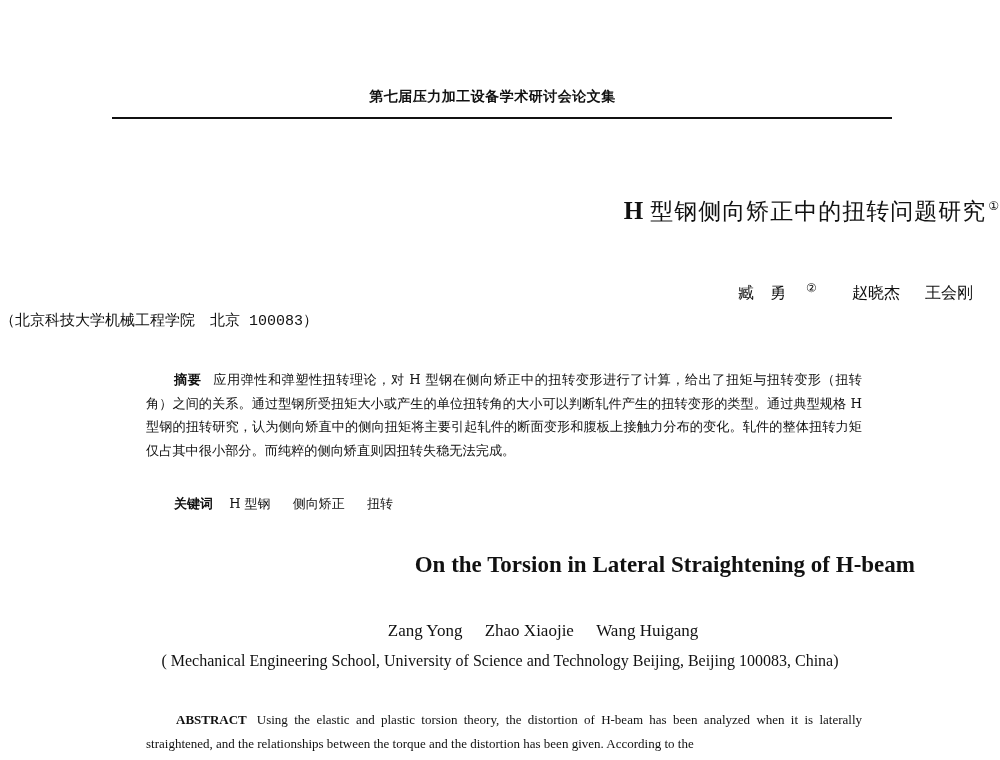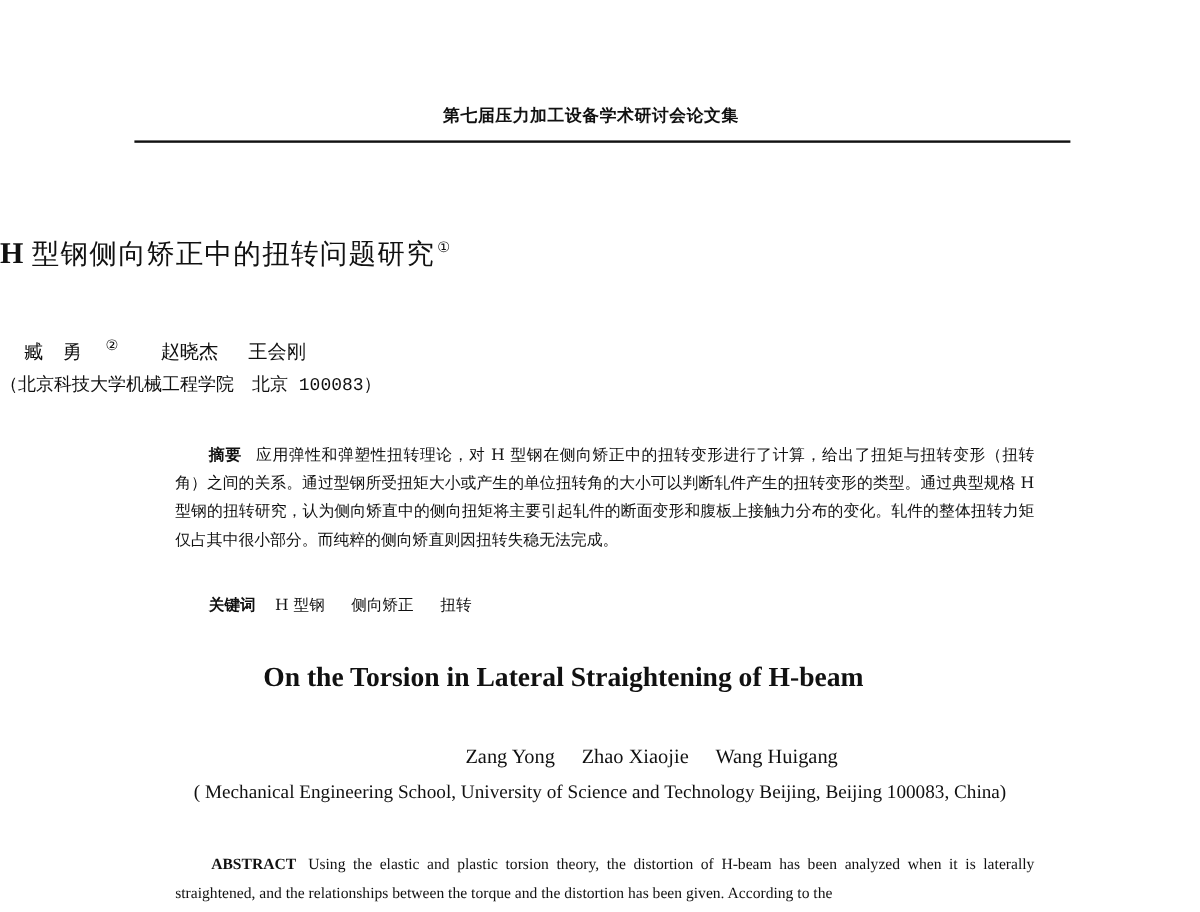--- a/index.html
+++ b/index.html
@@ -26,31 +26,31 @@
       letter-spacing: 0.5px;
     }
     .header-rule {
       left: 112px; width: 780px; top: 117px;
       height: 0;
       border-top: 2px solid #111;
     }
 
     .cn-title {
       left: 0; width: 1000px; top: 196px;
-      text-align: left;
+      text-align: right;
       font-family: "DejaVu Sans", sans-serif;
       font-size: 23px;
       letter-spacing: 1px;
     }
     .cn-title .h { font-family: "Liberation Serif", serif; font-weight: bold; font-size: 25px; margin-right: 6px; }
     .sup { font-size: 12px; vertical-align: super; margin-left: 2px; }
 
     .cn-authors {
       left: 0; width: 983px; top: 281px;
-      text-align: left;
+      text-align: right;
       font-family: "DejaVu Serif", serif;
       font-size: 16px;
     }
     .cn-authors span { margin: 0 10px; }
 
     .cn-affil {
       left: 0; width: 1000px; top: 311px;
       text-align: left;
       font-family: Liberation Mono, monospace;
       font-size: 15px;
@@ -67,22 +67,22 @@
     .label-bold { font-family: "DejaVu Sans", sans-serif; font-weight: bold; margin-right: 12px; margin-top: 45px; }
 
     .cn-keywords {
       left: 174px; top: 495px;
       font-family: "DejaVu Serif", serif;
       font-size: 13px;
     }
     .cn-keywords .kw { margin-right: 18px; }
 
     .en-title {
-      left: 12px; width: 915px; top: 552px;
-      text-align: center;
+      left: 0; width: 915px; top: 552px;
+      text-align: right;
       font-family: "Liberation Serif", serif;
       font-weight: bold;
       font-size: 23px;
     }
 
     .en-authors {
       left: 0; width: 1000px; top: 621px;
       text-align: center;
       font-family: "Liberation Serif", serif;
       font-size: 17px;

